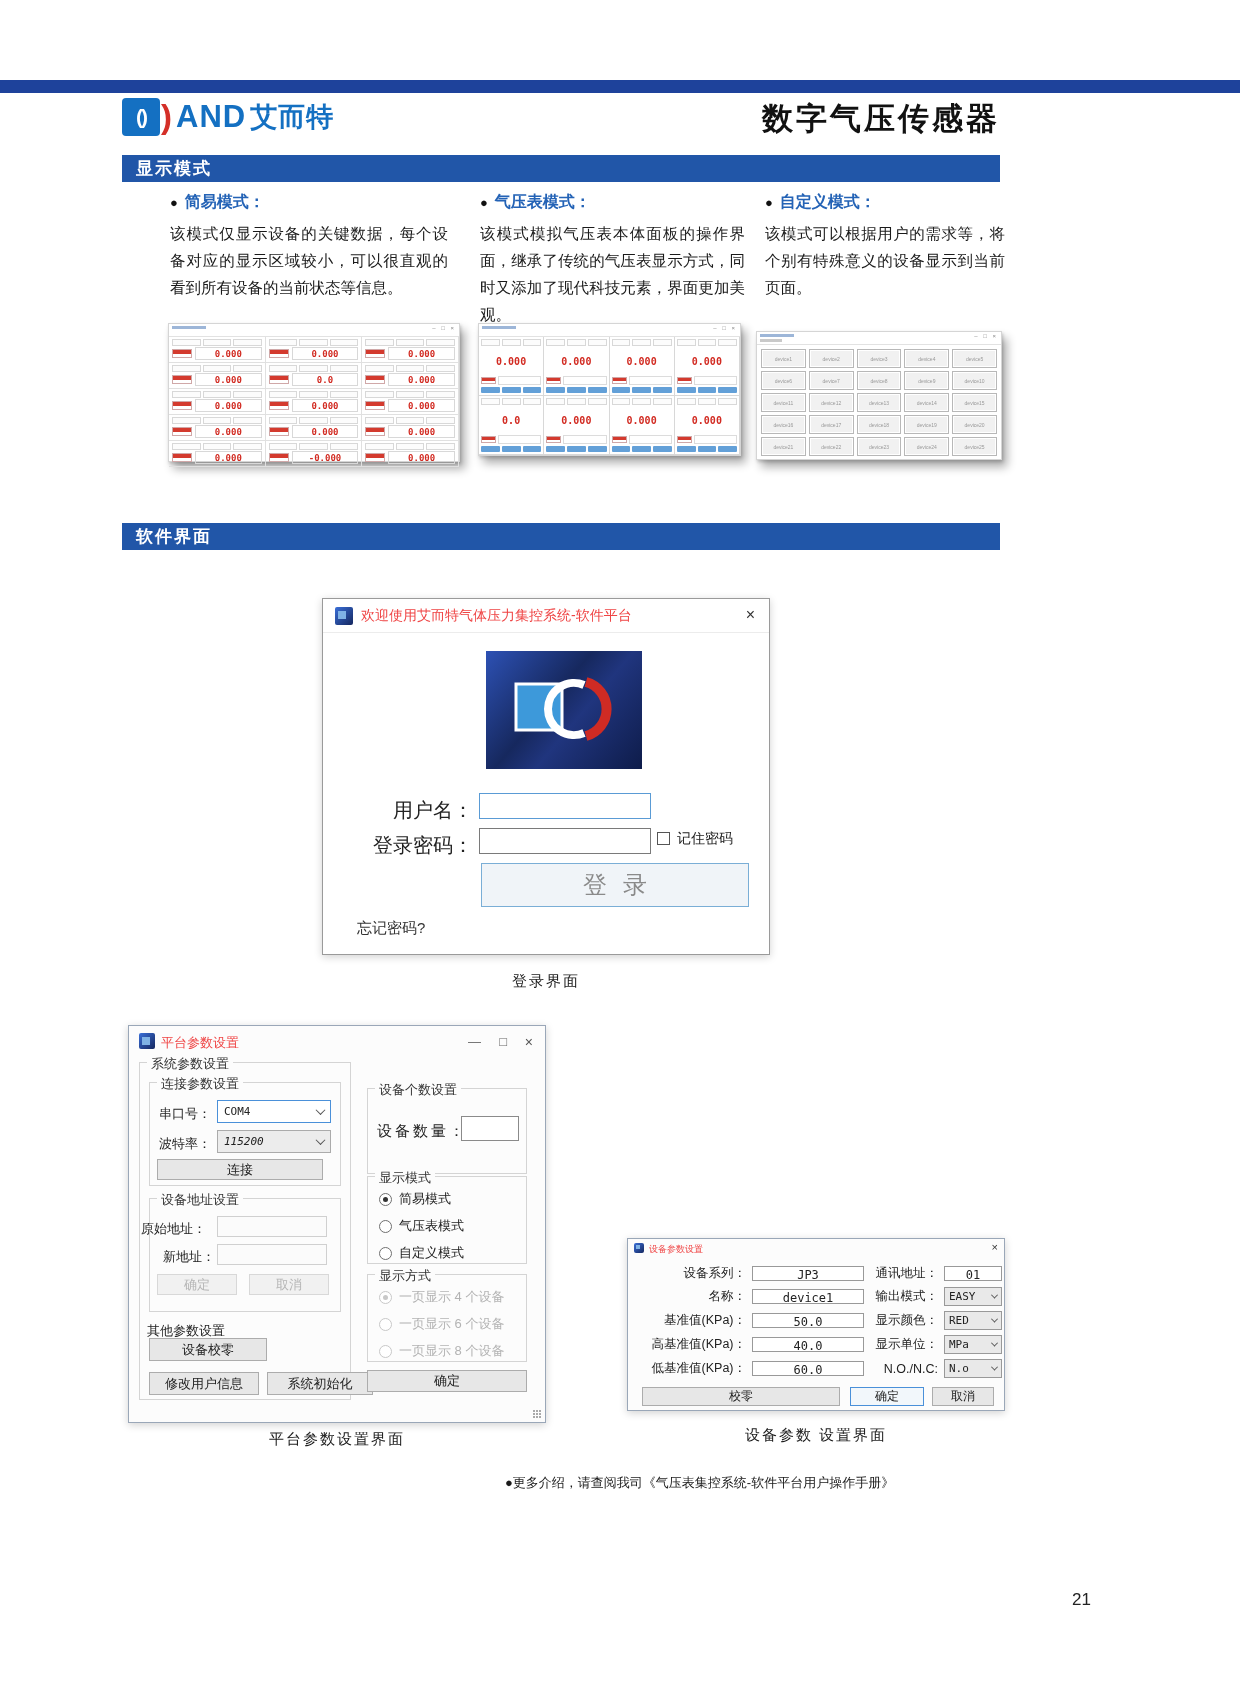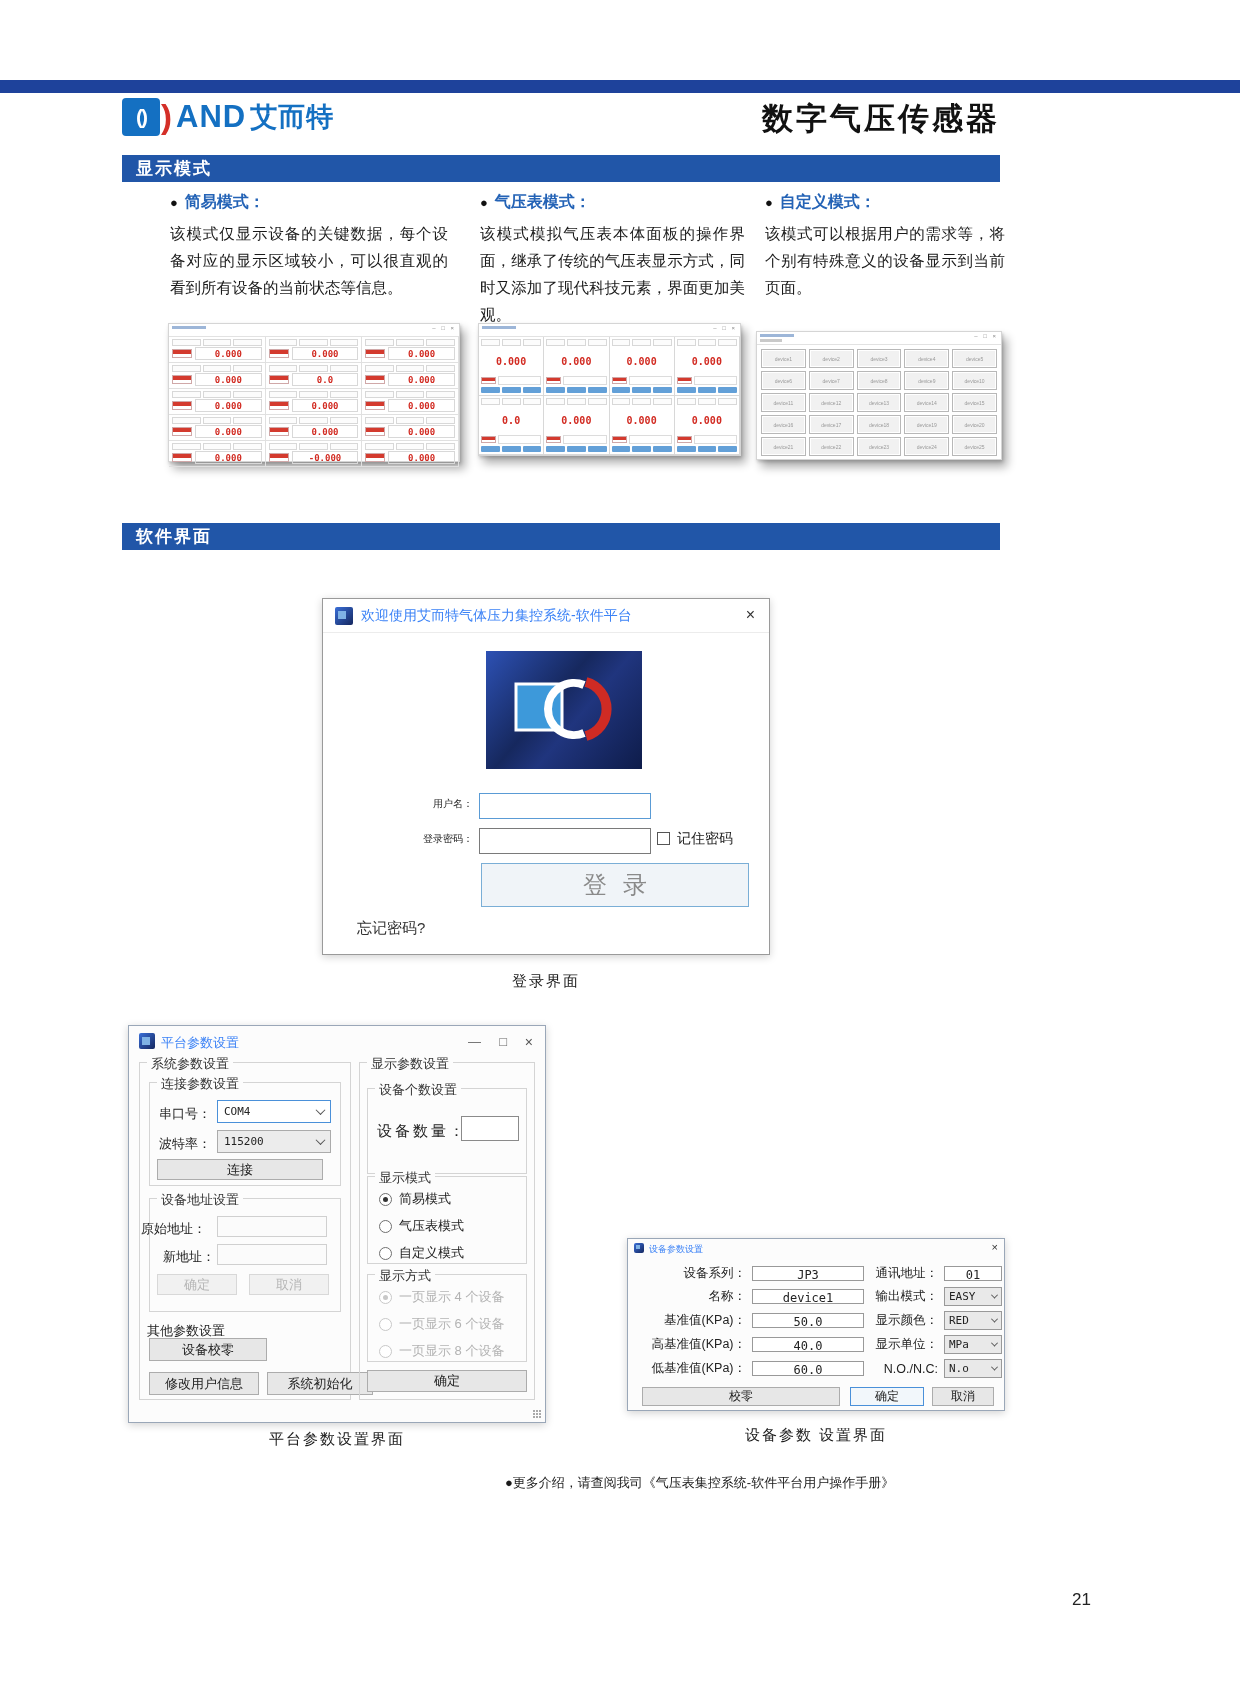--- a/index.html
+++ b/index.html
@@ -58,29 +58,29 @@
   .t3-grid { display:grid; grid-template-columns:repeat(5,1fr); grid-auto-rows:19px; gap:3px; padding:4px; }
   .t3-btn { background:#f1f1f1; border:1px solid #b8b8b8; box-shadow:inset 0 0 0 1px #fff;
     font-size:5px; color:#999; display:flex; align-items:center; justify-content:center; }
 
   
   .dialog { position:absolute; background:#fcfcfc; border:1px solid #9aa7b8; box-shadow:0 2px 8px rgba(0,0,0,.18); }
   .dlg-titlebar { position:relative; height:34px; border-bottom:1px solid #ececec; }
   .dlg-icon { position:absolute; left:12px; top:8px; width:18px; height:18px;
     background:linear-gradient(135deg,#3a6fd8,#14265e); border-radius:2px; }
   .dlg-icon::after { content:""; position:absolute; left:3px; top:4px; width:8px; height:8px; background:#7fb2e5; }
-  .dlg-title { position:absolute; left:38px; top:8px; font-size:14px; color:#3b82f6; }
+  .dlg-title { position:absolute; left:38px; top:8px; font-size:14px; color:#ef4444; }
   .win-x { position:absolute; top:7px; right:14px; font-size:16px; color:#333; cursor:default; }
   .win-min, .win-max { position:absolute; top:8px; font-size:13px; color:#666; }
 
   
   .login { left:322px; top:598px; width:448px; height:357px; background:#fff; border-color:#9a9a9a; }
   .login-logo { position:absolute; left:163px; top:52px; width:156px; height:118px;
     background:linear-gradient(130deg,#2d51b4 0%, #16285e 42%, #20357e 58%, #0e1c4a 100%); }
-  .lrow-label { position:absolute; left:30px; width:120px; text-align:right; font-size:10px; color:#222; }
+  .lrow-label { position:absolute; left:30px; width:120px; text-align:right; font-size:20px; color:#222; }
   .linput { position:absolute; left:156px; width:172px; height:26px; background:#fff; }
   .in-user { top:194px; border:1px solid #5a9bd5; }
   .in-pass { top:229px; border:1px solid #7a7a7a; }
   .chkbox { position:absolute; left:334px; top:233px; width:13px; height:13px; border:1px solid #555; background:#fff; }
   .chk-label { position:absolute; left:354px; top:231px; font-size:14px; color:#222; }
   .login-btn { position:absolute; left:158px; top:264px; width:268px; height:44px; background:#f0f4f8;
     border:1px solid #7aaed6; color:#8a8a8a; font-size:24px; letter-spacing:16px; text-indent:16px;
     display:flex; align-items:center; justify-content:center; }
   .forgot { position:absolute; left:34px; top:320px; font-size:15px; color:#333; }
 
@@ -579,44 +579,41 @@
     </div>
     <div class="gbox" style="left:20px; top:56px; width:192px; height:104px;">
       <span class="gbox-label">连接参数设置</span>
     </div>
     <div class="plabel" style="left:30px; top:79px;">串口号：</div>
     <div class="combo combo-blue" style="left:88px; top:74px; width:114px;">
       <span>COM4</span>
       <span class="chev"></span>
     </div>
     <div class="plabel" style="left:30px; top:109px;">波特率：</div>
-    <div class="combo combo-gray" style="left:88px; top:104px; width:114px;">
+    <div class="combo combo-gray" style="left:88px; top:104px; width:114px;font-style:italic;">
       <span>115200</span>
       <span class="chev"></span>
     </div>
     <div class="btn" style="left:28px; top:133px; width:166px; height:21px;">连接</div>
 
     <div class="gbox" style="left:20px; top:172px; width:192px; height:114px;">
       <span class="gbox-label">设备地址设置</span>
     </div>
     <div class="plabel" style="left:12px; top:194px;">原始地址：</div>
     <div class="pinput" style="left:88px; top:190px; width:110px;"></div>
     <div class="plabel" style="left:34px; top:222px;">新地址：</div>
     <div class="pinput" style="left:88px; top:218px; width:110px;"></div>
     <div class="btn dis" style="left:28px; top:248px; width:80px; height:21px;">确定</div>
     <div class="btn dis" style="left:120px; top:248px; width:80px; height:21px;">取消</div>
 
     <div class="plabel" style="left:18px; top:296px;">其他参数设置</div>
     <div class="btn" style="left:20px; top:312px; width:118px; height:23px;">设备校零</div>
     <div class="btn" style="left:20px; top:346px; width:110px; height:23px;">修改用户信息</div>
     <div class="btn" style="left:138px; top:346px; width:106px; height:23px;">系统初始化</div>
 
-    <div class="gbox" style="left:230px; top:36px; width:176px; height:338px;">
-      <span class="gbox-label">显示参数设置</span>
-    </div>
     <div class="gbox" style="left:238px; top:62px; width:160px; height:86px;">
       <span class="gbox-label">设备个数设置</span>
     </div>
     <div class="count-label" style="left:248px; top:96px;">设备数量：</div>
     <div class="count-input" style="left:332px; top:90px; width:58px; height:25px;"></div>
 
     <div class="gbox" style="left:238px; top:150px; width:160px; height:88px;">
       <span class="gbox-label">显示模式</span>
     </div>
     <div class="radio-group" style="left:250px; top:164px;">

